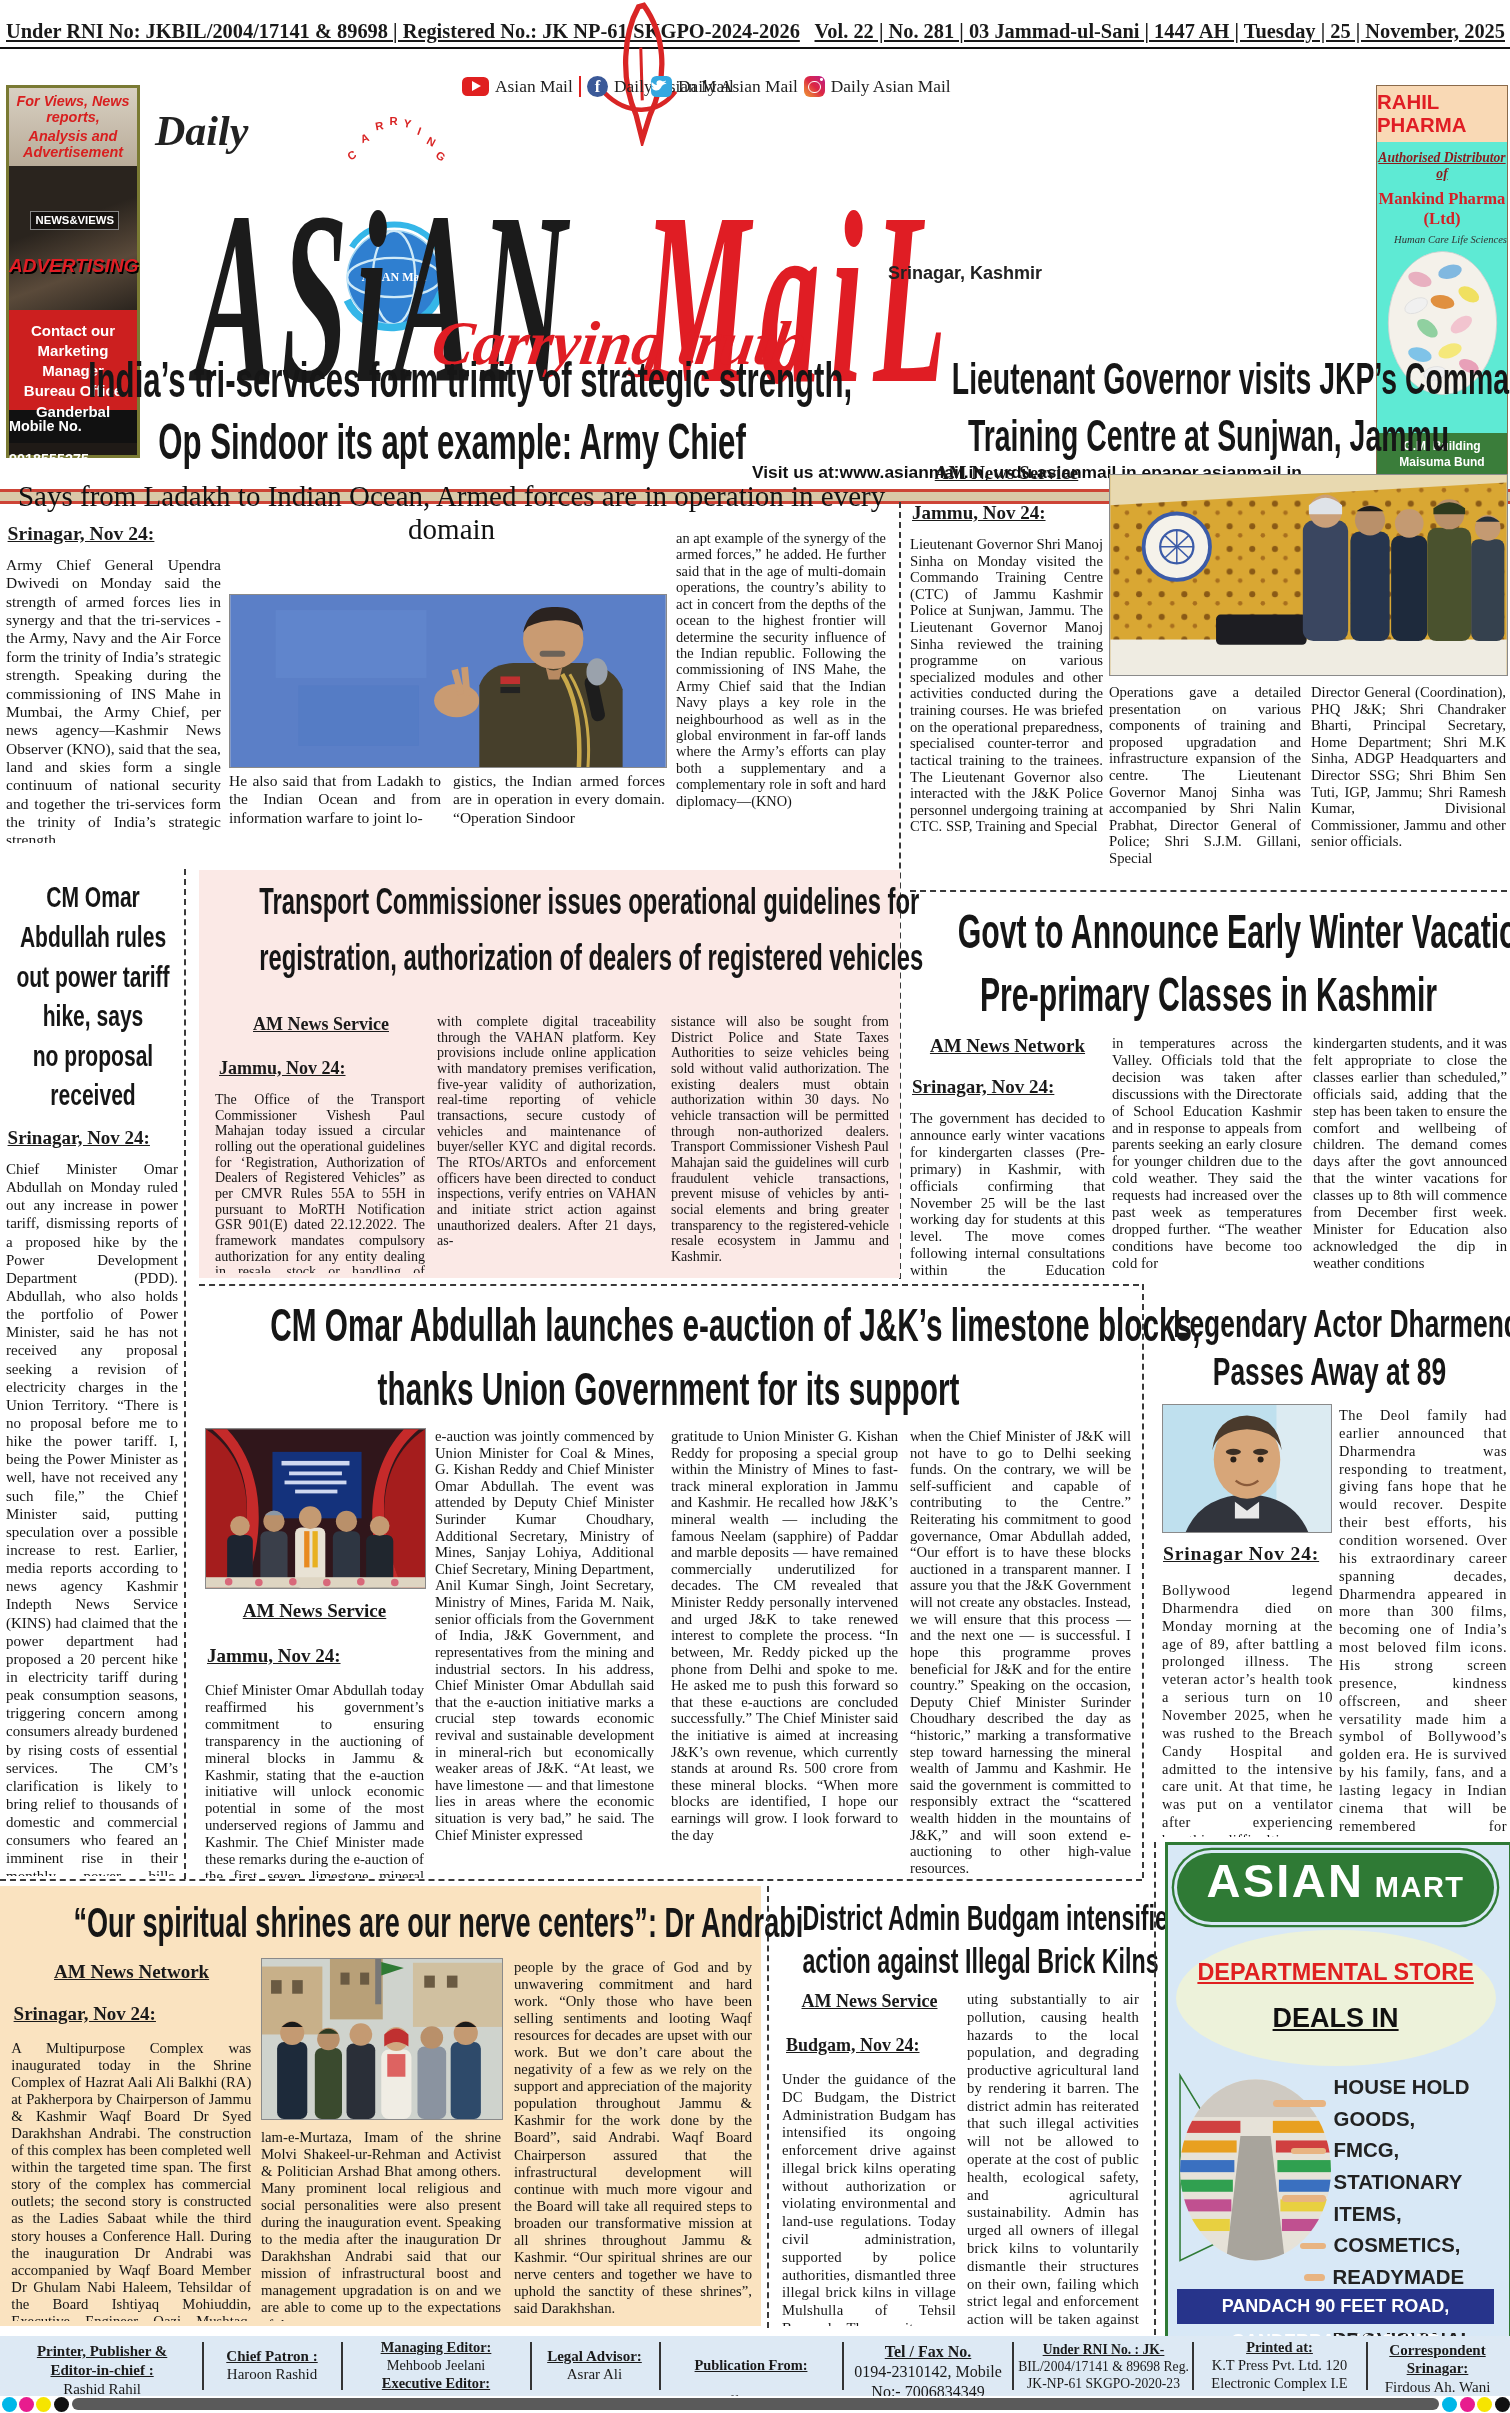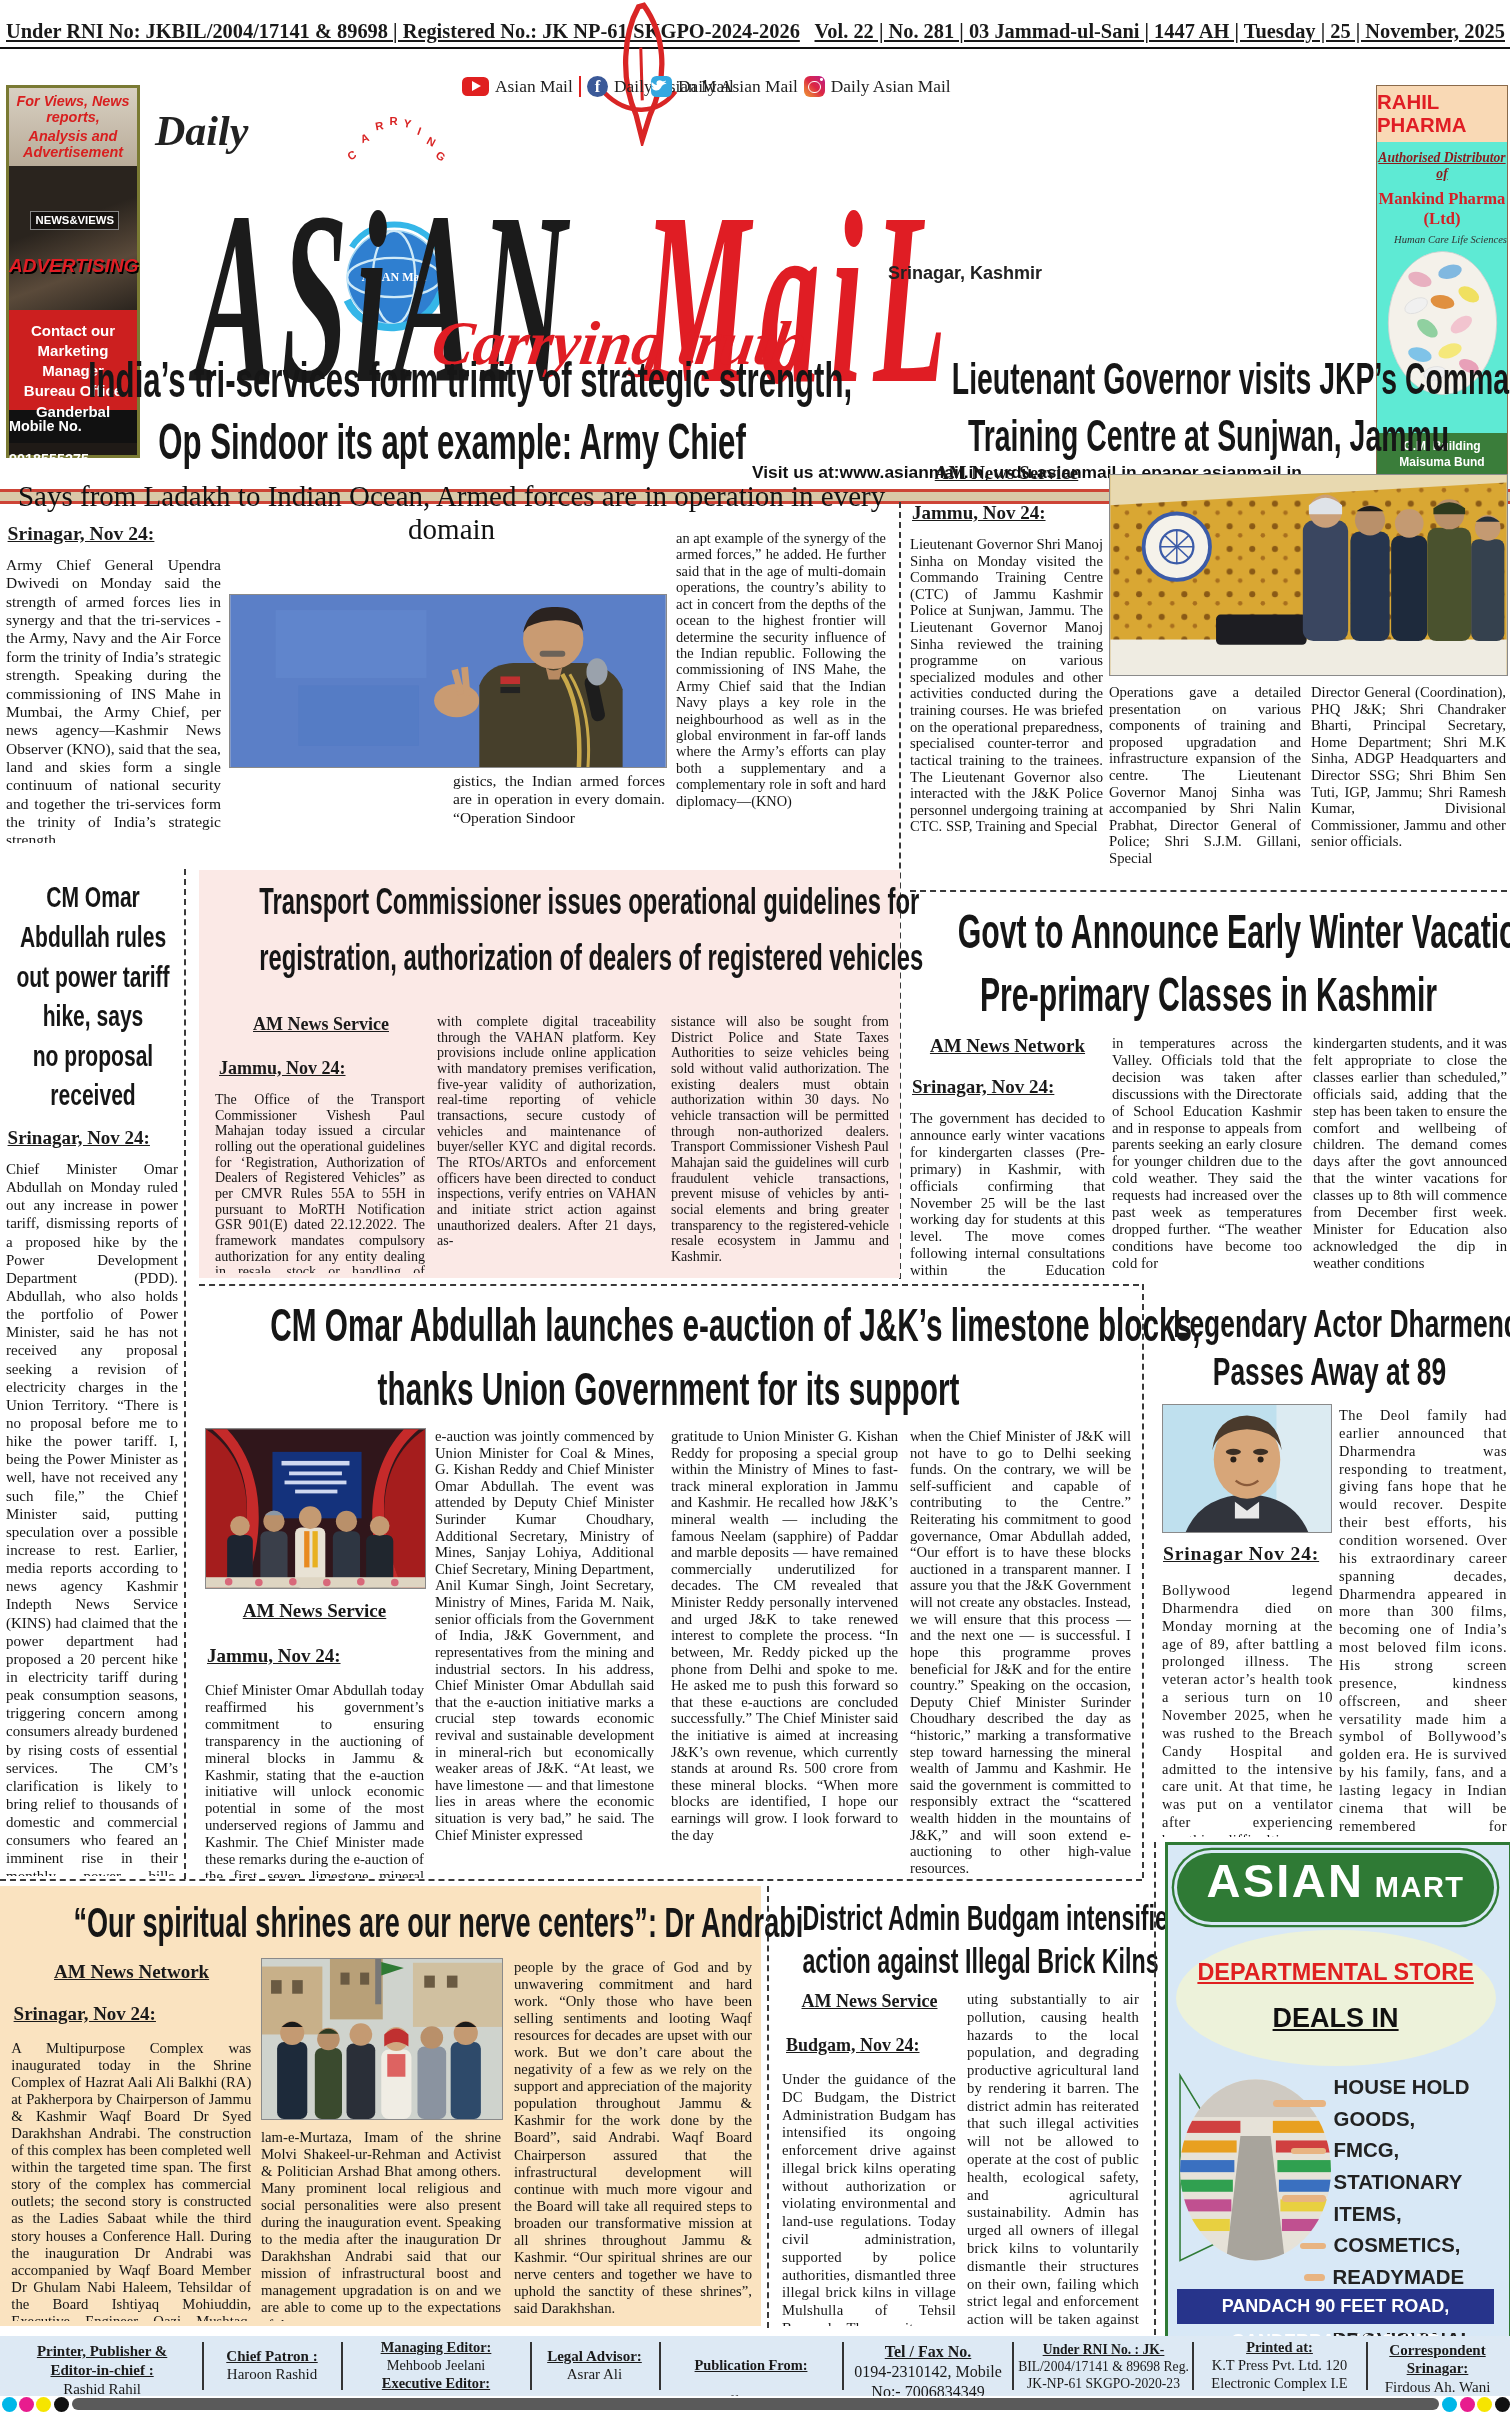--- a/index.html
+++ b/index.html
@@ -158,20 +158,21 @@
     <rect x="410" y="74" width="34" height="8" rx="4" fill="#6b6258"></rect>
     <path d="M418 96 Q428 104 440 96 L436 112 L422 112 Z" fill="#b88a62"></path>
     <path d="M440 105 C455 130 465 170 462 228" fill="none" stroke="#c9a94a" stroke-width="6"></path>
     <path d="M450 105 C468 135 478 175 474 228" fill="none" stroke="#c9a94a" stroke-width="4"></path>
     <rect x="468" y="110" width="18" height="60" rx="8" fill="#1d1d1d" transform="rotate(-12 468 110)"></rect>
     <ellipse cx="486" cy="102" rx="14" ry="18" fill="#9aa2ac"></ellipse>
     <rect x="358" y="108" width="26" height="10" fill="#c03030"></rect>
     <rect x="358" y="122" width="26" height="8" fill="#222"></rect>
   </svg>
 
+  <div class="abs body" style="left:229px;top:772px;width:212px;height:69px;font-size:15.5px;line-height:1.18;">He also said that from Ladakh to the Indian Ocean and from information warfare to joint lo-</div>
   <div class="abs body" style="left:453px;top:772px;width:212px;height:69px;font-size:15.5px;line-height:1.18;">gistics, the Indian armed forces are in operation in every domain. “Operation Sindoor</div>
   <div class="abs body" style="left:676px;top:530px;width:210px;height:311px;font-size:14.4px;line-height:1.14;">an apt example of the synergy of the armed forces,” he added. He further said that in the age of multi-domain operations, the country’s ability to act in concert from the depths of the ocean to the highest frontier will determine the security influence of the Indian republic. Following the commissioning of INS Mahe, the Army Chief said that the Indian Navy plays a key role in the neighbourhood as well as in the global environment in far-off lands where the Army’s efforts can play both a supplementary and a complementary role in soft and hard diplomacy—(KNO)</div>
 
   <div class="abs vdash" style="left:899px;top:502px;height:777px;"></div>
 
   <div class="abs hl" style="left:910px;top:357px;width:597px;font-size:33px;transform:scale(0.86,1.32);">Lieutenant Governor visits JKP’s Commando</div>
   <div class="abs hl" style="left:910px;top:414px;width:597px;font-size:33px;transform:scale(0.86,1.32);">Training Centre at Sunjwan, Jammu</div>
   <div class="abs byline" style="left:910px;top:462px;width:193px;font-size:19px;">AM News Service</div>
   <div class="abs dateline" style="left:912px;top:502px;font-size:19px;">Jammu, Nov 24:</div>
   <div class="abs body" style="left:910px;top:536px;width:193px;height:349px;font-size:14.7px;line-height:1.13;">Lieutenant Governor Shri Manoj Sinha on Monday visited the Commando Training Centre (CTC) of Jammu Kashmir Police at Sunjwan, Jammu. The Lieutenant Governor Manoj Sinha reviewed the training programme on various specialized modules and other activities conducted during the training courses. He was briefed on the operational preparedness, specialised counter-terror and tactical training to the trainees. The Lieutenant Governor also interacted with the J&amp;K Police personnel undergoing training at CTC. SSP, Training and Special</div>

